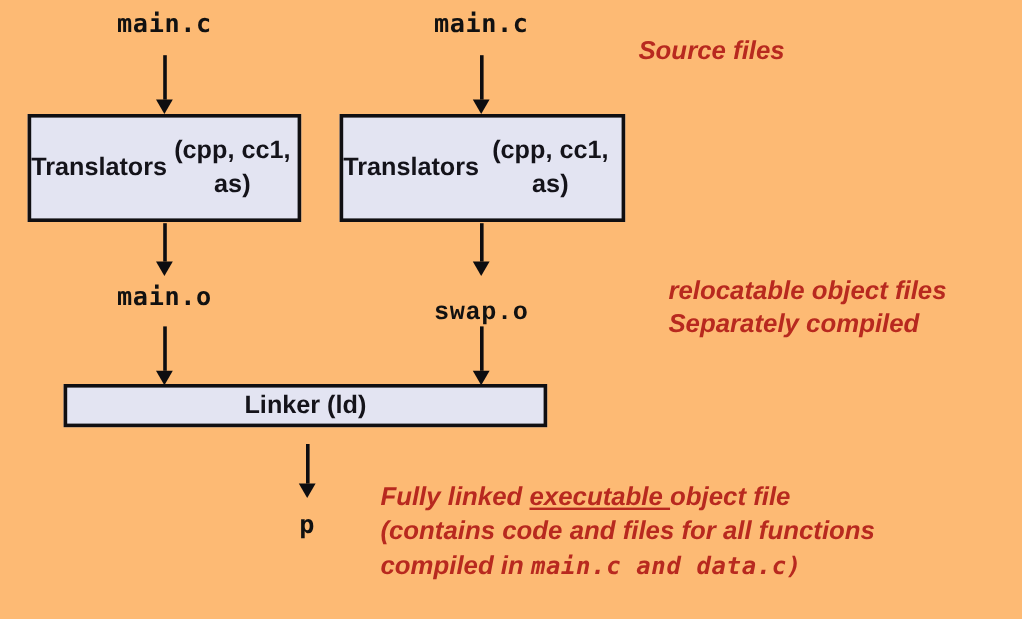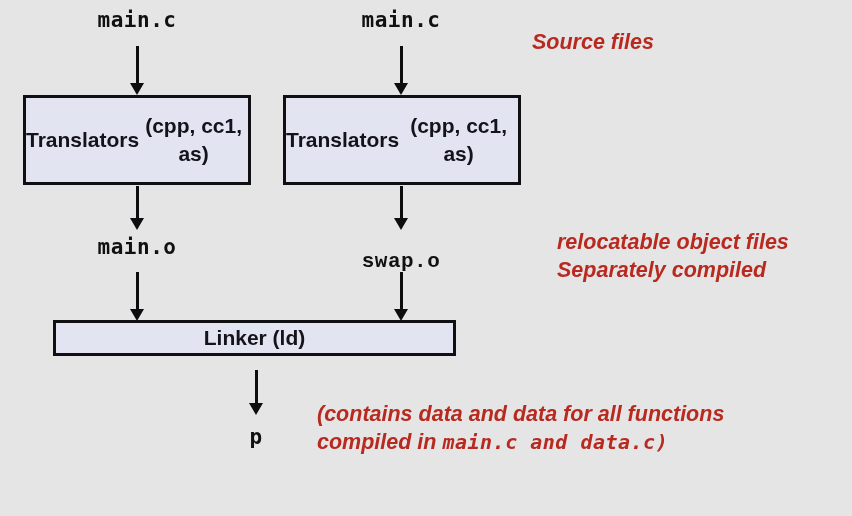--- a/index.html
+++ b/index.html
@@ -7,21 +7,21 @@
     padding: 0;
     background: #ffffff;
   }
   body {
     font-family: "Liberation Sans", sans-serif;
   }
   #canvas {
     position: relative;
     width: 852px;
     height: 516px;
-    background: #e5e5e5;
+    background: #fdba74;
     overflow: hidden;
   }
 
   
   .mono-label {
     position: absolute;
     font-family: "DejaVu Sans Mono", monospace;
     font-size: 21px;
     font-weight: 700;
     color: #111111;
@@ -155,19 +155,22 @@
   <div class="mono-label" style="left:256px; top:425px;">p</div>
 
   <div class="annot" style="left:532px; top:15px;margin-top:13px;">Source files</div>
 
   <div class="annot" style="left:557px; top:228px;">
     <div>relocatable object files</div>
     <div>Separately compiled</div>
   </div>
 
   <div class="annot" style="left:317px; top:400px;">
-    <div>(contains data and data for all functions</div>
+    <div>
+      <span>Fully linked </span><span class="u">executable </span><span>object file</span>
+    </div>
+    <div>(contains code and files for all functions</div>
     <div>
       <span>compiled in </span><span class="code">main.c</span><span class="code"> </span><span class="code">and</span><span class="code"> </span><span class="code">data.c)</span>
     </div>
   </div>
 
 </div>
 
 </body></html>

